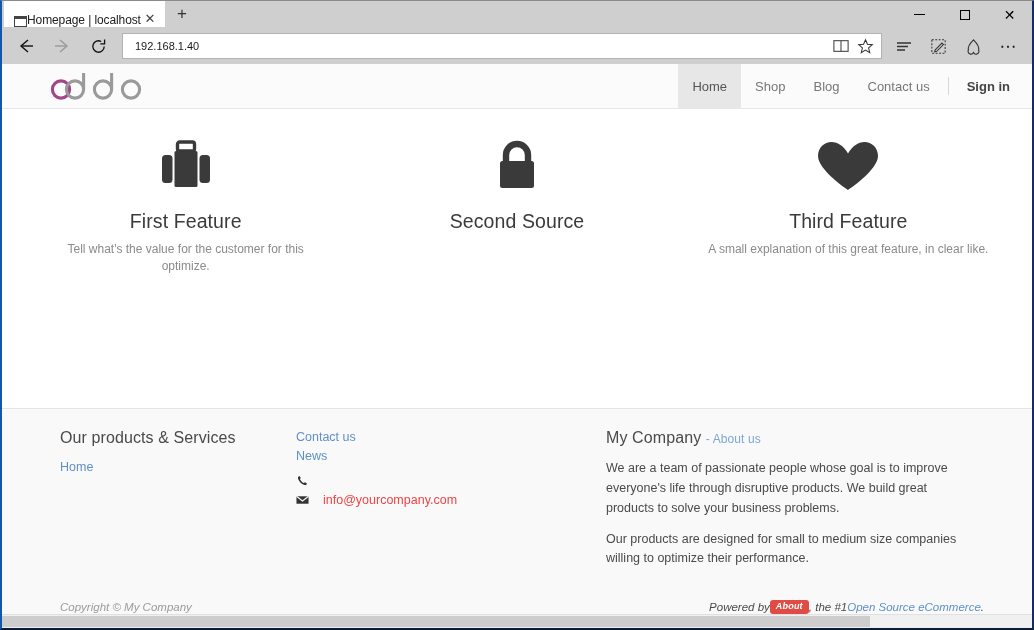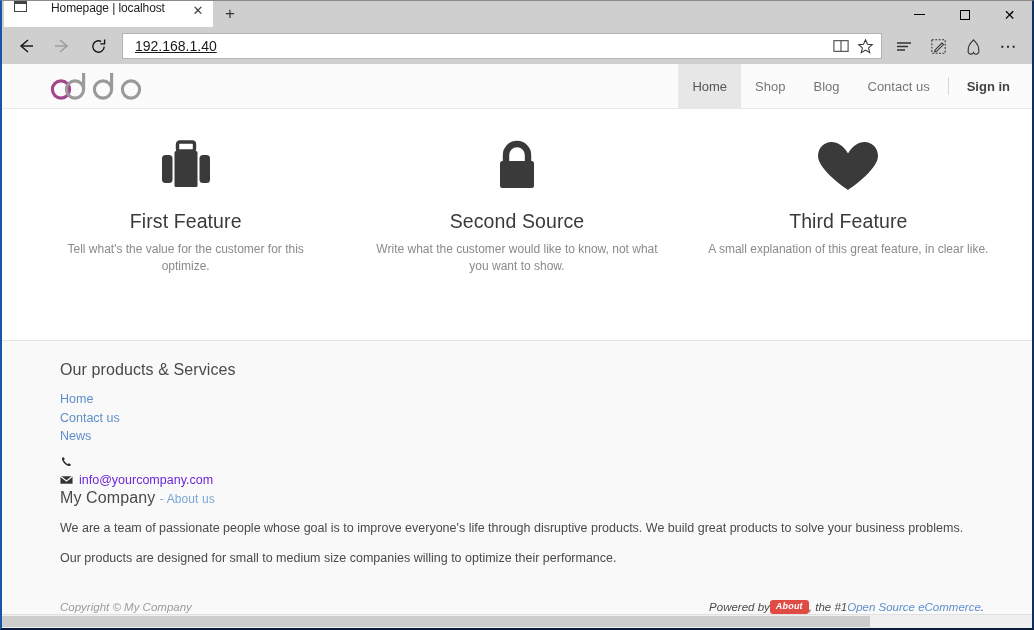--- a/index.html
+++ b/index.html
@@ -34,23 +34,23 @@
     align-items: flex-end;
     position: relative;
     flex: 0 0 auto;
     border-bottom: 1px solid #cfcfcf;
   }
   .tab {
     height: 26px;
     min-width: 158px;
     background: #ffffff;
     display: flex;
-    align-items: flex-start;
+    align-items: flex-end;
     padding: 0 6px 0 10px;
-    gap: 24px;
+    gap: 0;
     margin-left: 2px;
     font-size: 12px;
     color: #222;
     cursor: default;
   }
   .tab-favicon {
     width: 13px; height: 11px;
     border: 1.3px solid #444;
     flex: 0 0 auto;
     position: relative;
@@ -119,25 +119,24 @@
     background: #ffffff;
     border: 1px solid #b3b3b3;
     display: flex;
     align-items: center;
     padding: 0 4px 0 12px;
     margin-left: 6px;
     margin-right: 0px;
   }
   .url-text {
     flex: 1 1 auto;
-    font-size: 14px;
+    font-size: 11px;
     color: #1a1a1a;
     white-space: nowrap;
     overflow: hidden;
-    text-decoration: underline;
   }
   .url-icon {
     width: 24px; height: 24px;
     display: flex; align-items: center; justify-content: center;
     color: #444;
   }
   .toolbar-right {
     display: flex;
     align-items: center;
     margin-left: 4px;
@@ -241,21 +240,20 @@
   
   .site-footer {
     background: #f9f9f9;
     border-top: 1px solid #e4e4e4;
     flex: 0 0 auto;
     padding: 20px 0 0 0;
   }
   .footer-cols {
     display: flex;
     padding: 0 45px 0 58px;
-    flex-direction: column;
   }
   .fcol { flex: 0 0 auto; }
   .fcol-1 { width: 236px; }
   .fcol-2 { width: 310px; }
   .fcol-3 { flex: 1 1 auto; padding-right: 20px; }
   .fcol h3 {
     font-size: 16px;
     font-weight: normal;
     color: #4a4a4a;
     margin-bottom: 12px;
@@ -269,23 +267,23 @@
     display: block;
     font-size: 12.5px;
     color: #5f8fc9;
     text-decoration: none;
     line-height: 1.32;
     margin-bottom: 2px;
   }
   .contact-row {
     display: flex;
     align-items: center;
-    gap: 6px;
+    gap: 14px;
     font-size: 12.5px;
-    color: #6d28d9;
+    color: #ef4444;
     margin-top: 2px;
     min-height: 17px;
   }
   .contact-row .ico {
     width: 13px;
     display: flex;
     align-items: center;
     justify-content: center;
     color: #333;
   }
@@ -464,21 +462,20 @@
         </div>
 
         <div class="feature">
           <div class="feature-icon">
             <svg width="46" height="54" viewBox="0 0 46 54">
               <path d="M12 24 L12 16 A11 11 0 0 1 34 16 L34 24" fill="none" stroke="#3a3a3a" stroke-width="6.4"></path>
               <rect x="6" y="22" width="34" height="27" rx="2.5" fill="#3a3a3a"></rect>
             </svg>
           </div>
           <div class="feature-title">Second Source</div>
-          <div class="feature-desc">Write what the customer would like to know, not what you want to show.</div>
         </div>
 
         <div class="feature">
           <div class="feature-icon">
             <svg width="66" height="54" viewBox="0 0 66 54">
               <path d="M33 51 C33 51 3 31 3 17 C3 8.5 9.5 3 16.5 3 C23 3 28.5 7 33 14.5 C37.5 7 43 3 49.5 3 C56.5 3 63 8.5 63 17 C63 31 33 51 33 51 Z" fill="#3a3a3a"></path>
             </svg>
           </div>
           <div class="feature-title">Third Feature</div>
           <div class="feature-desc">A small explanation of this great feature, in clear like.</div>

